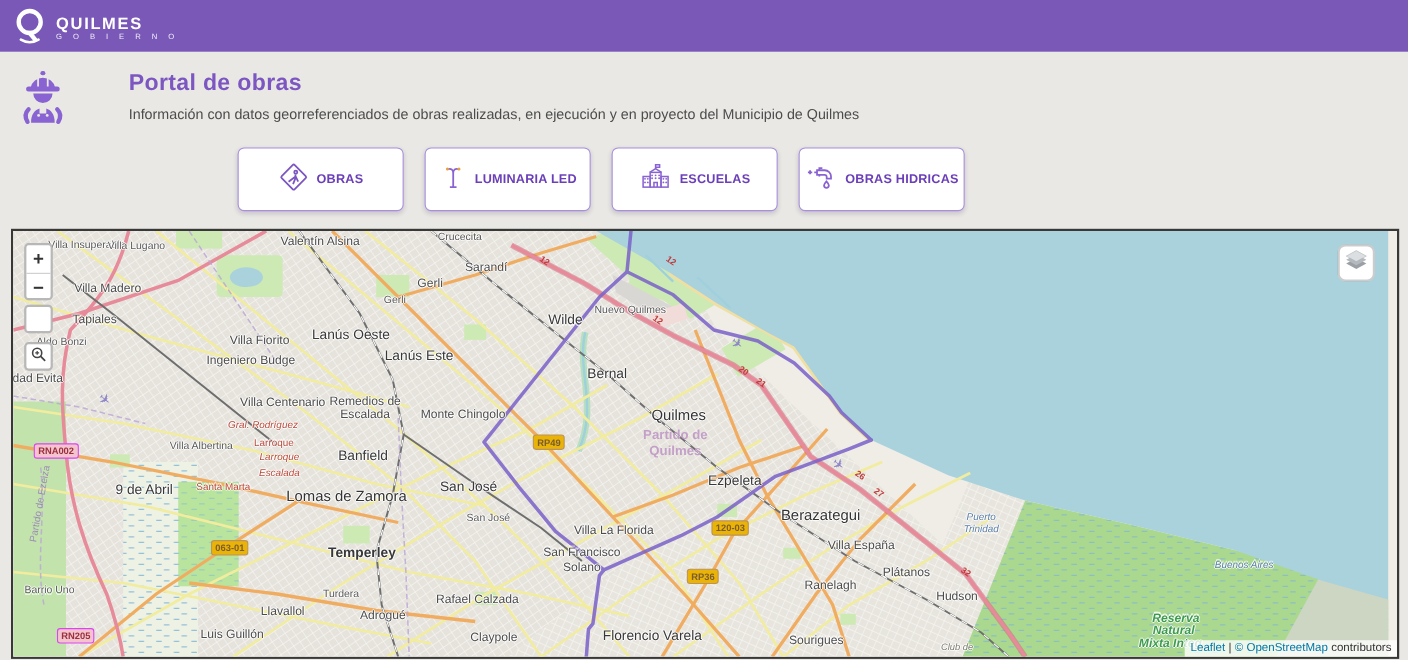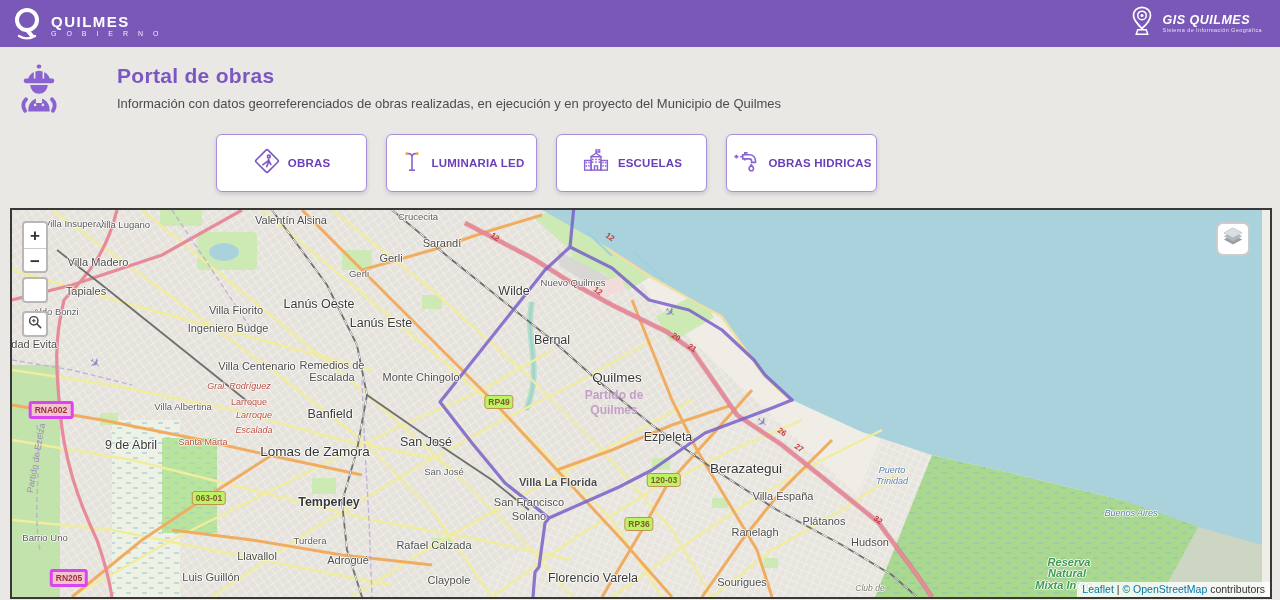--- a/index.html
+++ b/index.html
@@ -34,22 +34,22 @@
   .lbl.S{font-size:9.5px;color:#5a5a5a;}
   .lbl.red{font-size:9px;color:#b94a3c;}
   .lbl.redi{font-size:9px;color:#b94a3c;font-style:italic;}
   .lbl.wm{font-size:12px;color:#bb8fc4;font-weight:bold;opacity:.8;text-shadow:none;}
   .lbl.blue{font-size:9px;color:#5a7fa8;font-style:italic;}
   .lbl.green{font-size:11px;color:#3d9b4f;font-style:italic;font-weight:bold;}
   .lbl.gray{font-size:8.5px;color:#7d7d72;font-style:italic;}
   .lbl.vert{font-size:9px;color:#9b8bb5;transform:translate(-50%,-50%) rotate(-80deg);text-shadow:none;}
   .badge{position:absolute;transform:translate(-50%,-50%);font-size:8.5px;font-weight:bold;
     padding:1px 3px;border-radius:3px;white-space:nowrap;}
-  .badge.rt{background:#bef264;border:1px solid #bd9454;color:#7a5c2e;}
-  .badge.pk{background:#f4c4ce;border:3px solid #d946ef;color:#99303c;}
+  .badge.rt{background:#eab308;border:1px solid #bd9454;color:#7a5c2e;}
+  .badge.pk{background:#f4c4ce;border:1px solid #d946ef;color:#99303c;}
   .ref{position:absolute;transform:translate(-50%,-50%) rotate(35deg);font-size:8px;color:#c03c3c;font-weight:bold;}
   .plane{position:absolute;transform:translate(-50%,-50%) rotate(40deg);font-size:13px;color:#8f86c8;}
   
   .lf{position:absolute;background:#fff;border:2px solid rgba(0,0,0,.28);border-radius:4px;box-sizing:border-box;}
   .zoomctl{left:10px;top:11px;width:26px;height:52px;}
   .zoomctl .zb{width:22px;height:25px;display:flex;align-items:center;justify-content:center;
     font-size:17px;font-weight:bold;color:#333;cursor:pointer;}
   .zoomctl .zb:first-child{border-bottom:1px solid #ccc;}
   .blankctl{left:10px;top:67px;width:26px;height:26px;cursor:pointer;}
   .magctl{left:10px;top:101px;width:26px;height:26px;cursor:pointer;display:flex;align-items:center;justify-content:center;}
@@ -67,34 +67,20 @@
     <span>
       <svg width="34" height="36" viewBox="0 0 34 36">
         <circle cx="17" cy="15" r="10" fill="none" stroke="#fff" stroke-width="4"></circle>
         <path d="M17,25 l5,6" stroke="#fff" stroke-width="4" stroke-linecap="round"></path>
         <path d="M9,31 c5,3 11,3 16,0" stroke="#fff" stroke-width="2.4" fill="none" stroke-linecap="round"></path>
       </svg>
     </span>
     <span class="brand-text">
       <div class="nm">QUILMES</div>
       <div class="sb">G O B I E R N O</div>
-    </span>
-  </div>
-  <div class="gis">
-    <span>
-      <svg width="30" height="34" viewBox="0 0 24 27">
-        <path d="M12,2.5 C8,2.5 5.2,5.4 5.2,9 C5.2,13.2 12,19.5 12,19.5 S18.8,13.2 18.8,9 C18.8,5.4 16,2.5 12,2.5 Z" fill="none" stroke="#fff" stroke-width="1.4"></path>
-        <circle cx="12" cy="9" r="3.4" fill="none" stroke="#fff" stroke-width="1.2"></circle>
-        <circle cx="12" cy="9" r="1.2" fill="#fff"></circle>
-        <path d="M8.6,20.5 h6.8 l1.2,3.5 h-9.2 z" fill="none" stroke="#fff" stroke-width="1.2"></path>
-      </svg>
-    </span>
-    <span>
-      <div class="t1">GIS QUILMES</div>
-      <div class="t2">Sistema de Información Geográfica</div>
     </span>
   </div>
 </div>
 
 <div class="worker">
   <svg width="52" height="62" viewBox="0 0 32 34">
     <g fill="#8a63d2">
       <path d="M9.2,11.8 a6.9,6.6 0 0 1 13.6,0 z"></path>
       <rect x="14.6" y="2.6" width="2.8" height="2.4" rx="1.2"></rect>
       <rect x="6.6" y="11.2" width="18.8" height="2.8" rx="1.4"></rect>
@@ -318,21 +304,21 @@
       <span class="lbl redi" style="left: 242px; top: 220px;">Escalada</span>
       <span class="lbl S" style="left: 171px; top: 196px;">Villa Albertina</span>
       <span class="lbl L" style="left: 318px; top: 204px;">Banfield</span>
       <span class="lbl red" style="left: 191px; top: 232px;">Santa Marta</span>
       <span class="lbl L" style="left: 119px; top: 235px;">9 de Abril</span>
       <span class="lbl XL" style="left: 303px; top: 241px;">Lomas de Zamora</span>
       <span class="lbl L" style="left: 414px; top: 232px;">San José</span>
       <span class="lbl S" style="left: 432px; top: 261px;">San José</span>
       <span class="lbl L" style="left: 656px; top: 227px;">Ezpeleta</span>
       <span class="lbl XL" style="left: 734px; top: 258px;">Berazategui</span>
-      <span class="lbl " style="left: 546px; top: 272px; font-weight: bold;">Villa La Florida</span>
+      <span class="lbl " style="left: 546px; top: 272px;">Villa La Florida</span>
       <span class="lbl " style="left: 517px; top: 292px;">San Francisco</span>
       <span class="lbl " style="left: 517px; top: 306px;">Solano</span>
       <span class="lbl " style="left: 771px; top: 286px;">Villa España</span>
       <span class="lbl L" style="left: 317px; top: 292px; font-weight: bold;">Temperley</span>
       <span class="lbl " style="left: 812px; top: 311px;">Plátanos</span>
       <span class="lbl " style="left: 743px; top: 322px;">Ranelagh</span>
       <span class="lbl " style="left: 858px; top: 332px;">Hudson</span>
       <span class="lbl S" style="left: 298px; top: 330px;">Turdera</span>
       <span class="lbl " style="left: 422px; top: 335px;">Rafael Calzada</span>
       <span class="lbl " style="left: 336px; top: 350px;">Adrogué</span>

